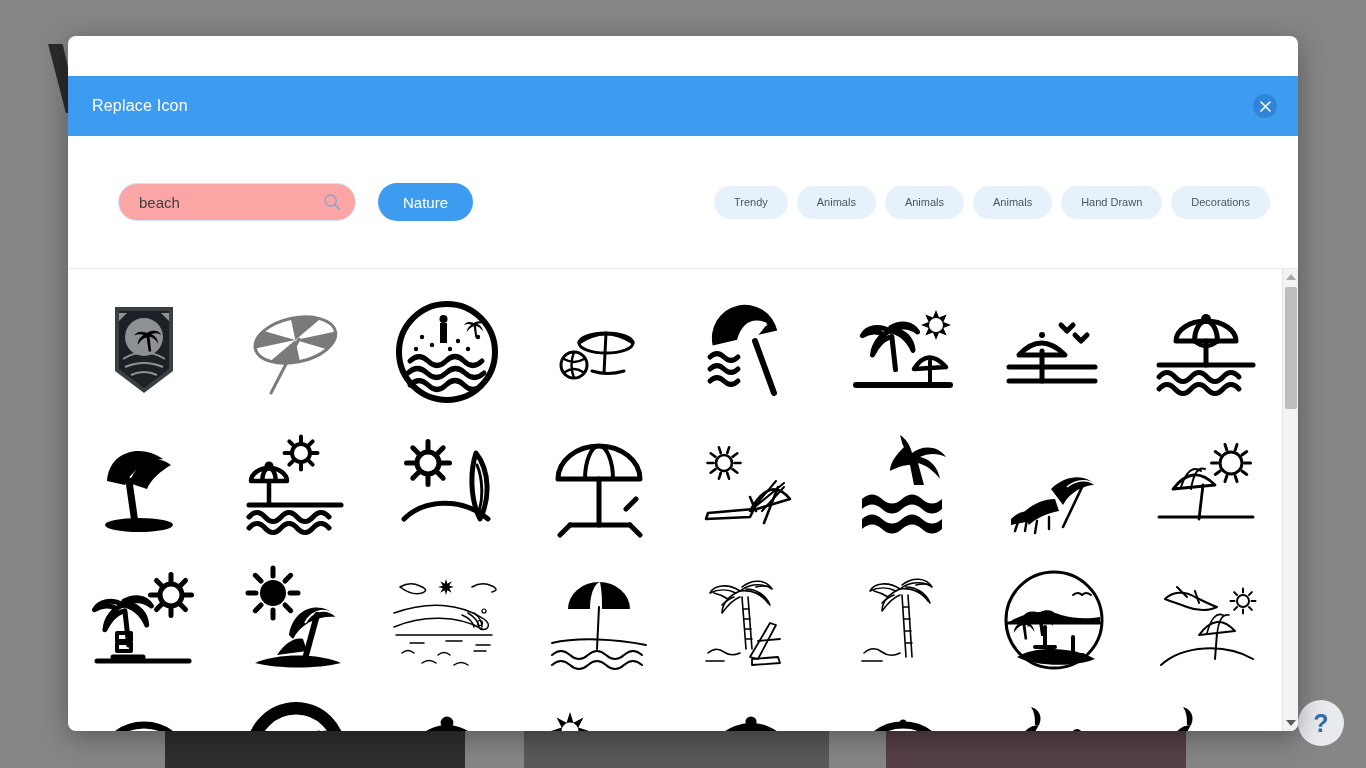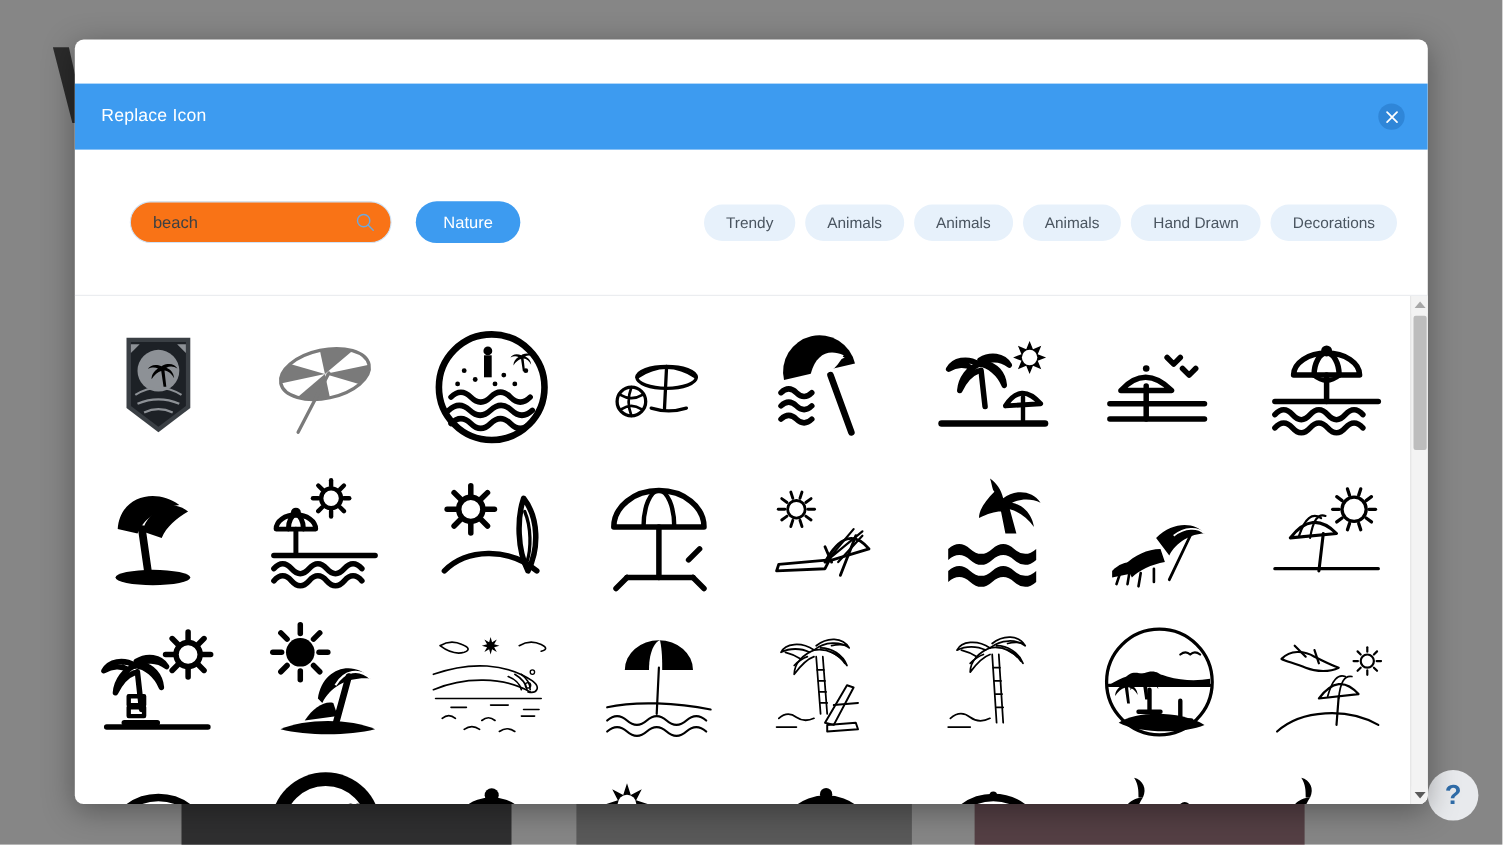--- a/index.html
+++ b/index.html
@@ -101,21 +101,21 @@
   #search-wrap {
     display: flex; align-items: center; gap: 22px;
   }
   #search-box {
     position: relative;
     width: 238px; height: 38px;
     border: 1px solid #cfe3f7;
     border-radius: 19px;
     display: flex; align-items: center;
     padding: 0 40px 0 18px;
-    background: #f97316;
+    background: #fca5a5;
   }
   #search-input {
     border: none; outline: none;
     width: 100%;
     font-size: 15px;
     color: #3c4043;
     background: transparent;
     font-family: "Liberation Sans", sans-serif;
   }
   #search-icon {
@@ -138,21 +138,21 @@
     margin-left: auto;
     display: flex; align-items: center;
     gap: 9px;
   }
   .tag-pill {
     height: 33px;
     padding: 0 20px;
     border-radius: 17px;
     background: #e7f1fb;
     color: #4a5560;
-    font-size: 14px;
+    font-size: 11px;
     display: flex; align-items: center;
     cursor: pointer;
     white-space: nowrap;
   }
 
   
   #results-area {
     flex: 1 1 auto;
     position: relative;
     overflow: hidden;

